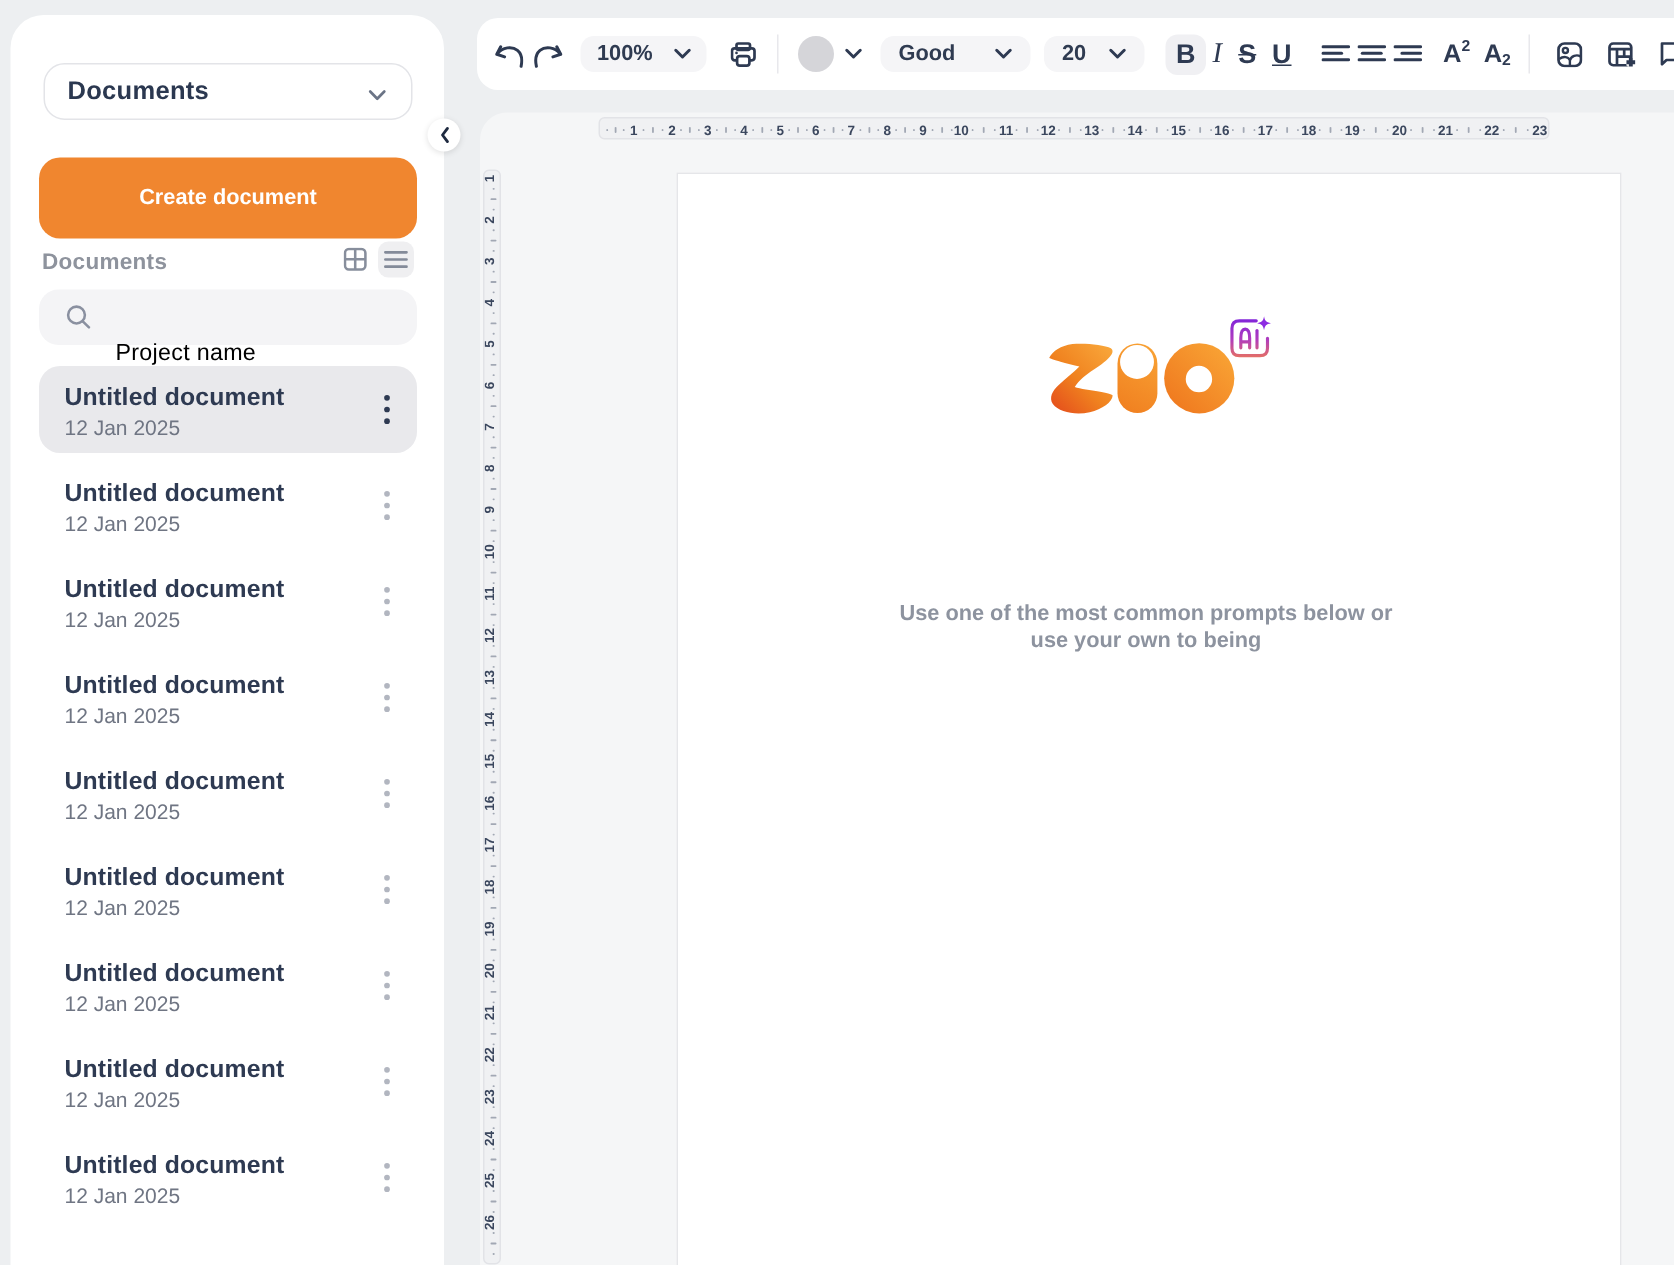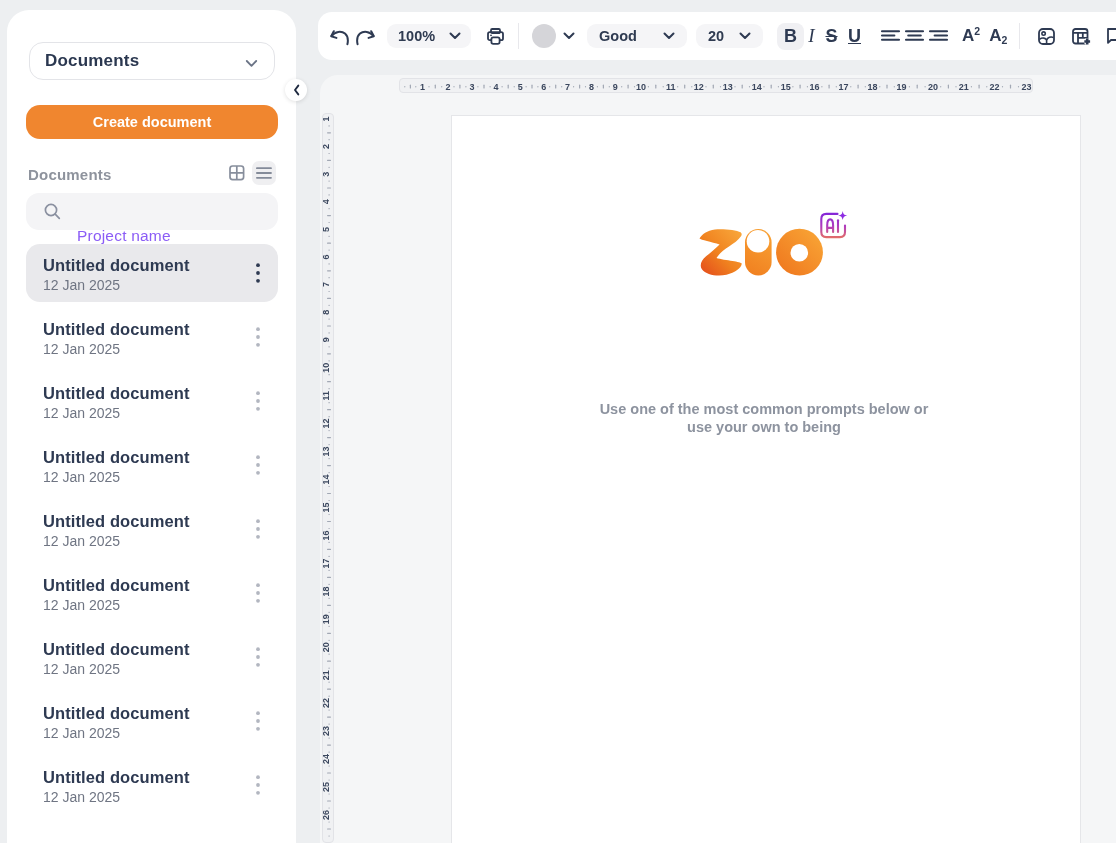--- a/index.html
+++ b/index.html
@@ -5,31 +5,31 @@
   font-family:"Liberation Sans", sans-serif; }
 
 .sidebar { position:absolute; left:7px; top:10px; width:289px; height:860px;
   background:#fff; border-radius:22px; }
 .select { position:absolute; left:22px; top:32px; width:246px; height:38px;
   border:1px solid #e3e4e8; border-radius:14px; display:flex; align-items:center; }
 .select span { margin-left:15px; font-size:17px; font-weight:bold; color:#2b3850; letter-spacing:.2px; }
 .select svg { position:absolute; right:16px; top:16px; }
 .collapse { position:absolute; left:278px; top:69px; width:22px; height:22px; border-radius:50%;
   background:#fff; box-shadow:0 1px 4px rgba(0,0,0,.12); display:flex; align-items:center; justify-content:center; z-index:5; }
-.create { position:absolute; left:19px; top:95px; width:252px; height:34px; border-radius:14px;
+.create { position:absolute; left:19px; top:95px; width:252px; height:54px; border-radius:14px;
   background:#f0862f; color:#fff; font-size:14.5px; font-weight:bold; letter-spacing:0;
   display:flex; align-items:center; justify-content:center; }
 .dlabel { position:absolute; left:21px; top:156px; font-size:15px; color:#8e939d; font-weight:bold; letter-spacing:.2px; }
 .gicon { position:absolute; left:222px; top:155px; }
 .lchip { position:absolute; left:245px; top:151px; width:24px; height:24px; background:#efeff1;
   border-radius:7px; display:flex; align-items:center; justify-content:center; }
 .search { position:absolute; left:19px; top:183px; width:252px; height:37px; background:#f4f4f6;
   border-radius:13px; display:flex; align-items:center; }
 .search svg { margin-left:18px; }
-.search span { margin-left:16px; font-size:15.5px; color:#8b5cf6; letter-spacing:.2px;margin-top:48px; }
+.search span { margin-left:16px; font-size:15.5px; color:#000000; letter-spacing:.2px;margin-top:48px; }
 .item { position:absolute; left:19px; width:252px; height:58px; border-radius:14px; }
 .item .ttl { position:absolute; left:17px; top:12px; font-size:16.5px; font-weight:bold; color:#2e3a52; letter-spacing:.1px; }
 .item .dt { position:absolute; left:17px; top:33px; font-size:14px; color:#6f7583; }
 .item .dots { position:absolute; right:18px; top:19px; }
 
 .toolbar { position:absolute; left:318px; top:12px; width:820px; height:48px; background:#fff;
   border-radius:14px; display:flex; align-items:center; }
 .tb { display:flex; align-items:center; justify-content:center; }
 .chip { background:#f5f5f7; border-radius:9px; height:24px; display:flex; align-items:center;
   color:#2f3b51; font-size:14.5px; font-weight:bold; }

